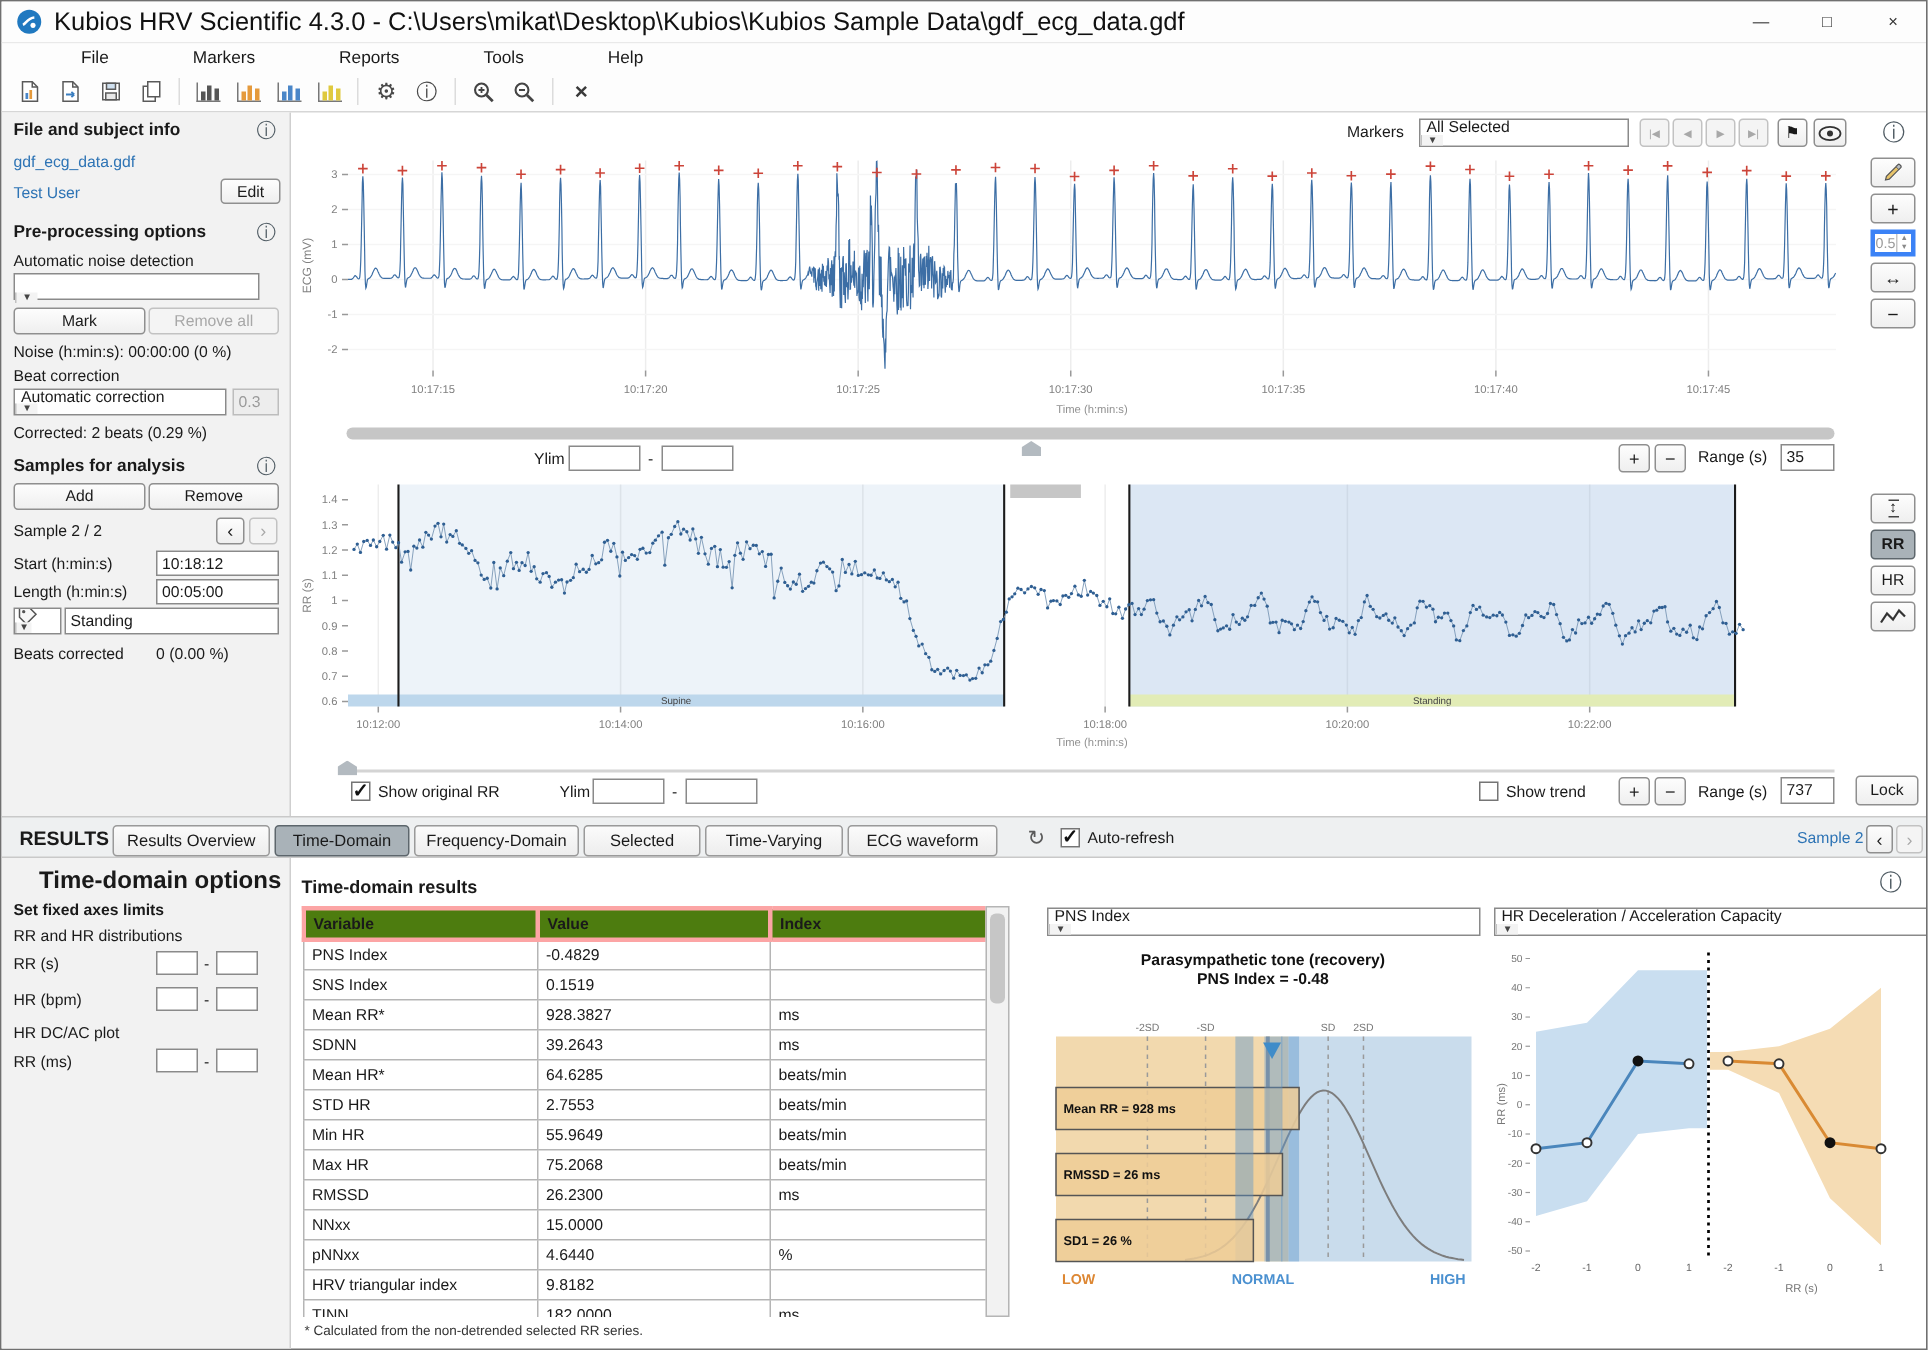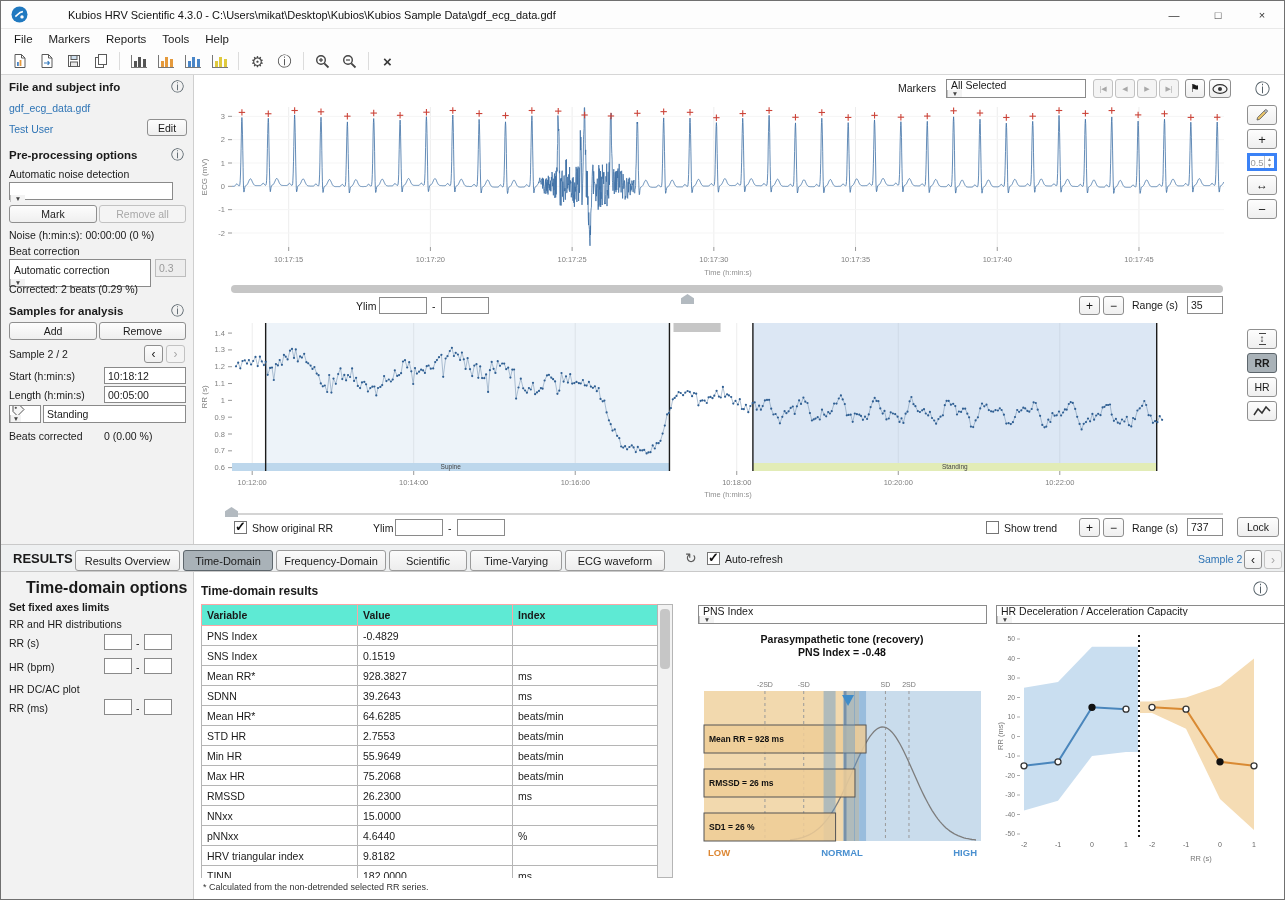--- a/index.html
+++ b/index.html
@@ -20,45 +20,45 @@
        font-family:"Liberation Sans",sans-serif;color:#1a1a1a;}
   .inp.dis{background:#ededed;color:#9a9a9a;border-color:#bdbdbd;}
   .dd{position:absolute;background:#fff;border:1px solid #8a8a8a;display:flex;align-items:stretch;font-size:10.5px;flex-direction:column;}
   .dd-t{flex:1;display:flex;align-items:center;padding:0 4px;white-space:nowrap;overflow:hidden;}
   .dd-a{width:15px;display:flex;align-items:center;justify-content:center;font-size:6.5px;color:#444;
         border-left:1px solid #c2c2c2;background:#f3f3f3;}
   .chk{position:absolute;width:13px;height:13px;background:#fff;border:1px solid #757575;}
   .chk.on::after{content:"✓";position:absolute;left:0px;top:-3px;font-size:13px;font-weight:700;color:#111;}
   .titlebar{position:absolute;left:0;top:0;width:100%;height:28px;background:#fdfdfd;
             border-bottom:1px solid #e9e9e9;display:flex;align-items:center;padding-left:10px;gap:8px;}
-  .title-txt{font-size:11px;color:#111;margin-left:32px;}
+  .title-txt{font-size:17px;color:#111;}
   .win-btns{margin-left:auto;display:flex;height:100%;}
   .win-btn{width:44px;height:100%;display:flex;align-items:center;justify-content:center;font-size:11px;color:#333;}
   .menubar{position:absolute;left:0;top:28px;width:100%;height:19px;background:#fdfdfd;display:flex;align-items:center;padding-left:5px;}
-  .menu-item{padding:0 8px;font-size:11.5px;}
+  .menu-item{padding:0 8px;font-size:11.5px;margin-left:40px;}
   .toolbar{position:absolute;left:0;top:47px;width:100%;height:27px;background:#fdfdfd;border-bottom:1px solid #d6d6d6;
            display:flex;align-items:center;padding-left:6px;gap:2px;}
   .tb-btn{width:25px;height:23px;display:flex;align-items:center;justify-content:center;border-radius:2px;}
   .tb-sep{width:1px;height:18px;background:#dcdcdc;margin:0 4px;}
   .glyph{line-height:1;}
   .ci{width:16px;height:13px;border-left:1px solid #777;border-bottom:1px solid #777;display:flex;align-items:flex-end;gap:1.5px;padding-left:2px;}
   .ci i{display:block;width:3px;}
   .ci.g i{background:#555;} .ci.o i{background:#e59a3c;} .ci.bl i{background:#4a86c8;} .ci.y i{background:#dfc93e;}
   .ci i.h1{height:6px;} .ci i.h2{height:10px;} .ci i.h3{height:8px;}
   #sidebar{position:absolute;left:0;top:74px;width:193px;height:469px;background:#f2f2f2;border-right:1px solid #cfcfcf;}
   #results-bar{position:absolute;left:0;top:543px;width:100%;height:28px;background:#eef0f1;
                border-top:1px solid #c9c9c9;border-bottom:1px solid #c9c9c9;}
   #bottom-left{position:absolute;left:0;top:571px;width:193px;height:329px;background:#f2f2f2;border-right:1px solid #cfcfcf;}
   .tab{position:absolute;top:549px;height:21px;display:flex;align-items:center;justify-content:center;
        font-size:11px;background:linear-gradient(#fbfbfb,#ededed);border:1px solid #9a9a9a;border-radius:3px;}
   .tab.active{background:#a9b2b8;border-color:#5d666c;}
   .pent{position:absolute;clip-path:polygon(50% 0,100% 42%,100% 100%,0 100%,0 42%);background:#b3bac0;}
   svg text{font-family:"Liberation Sans",sans-serif;}
   table#tdtable{border-collapse:collapse;background:#fff;table-layout:fixed;width:456px;}
-  #tdtable th{height:21px;font-size:10.5px;font-weight:700;text-align:left;padding:0 5px;border:1px solid #fca5a5;background:#5eead4;}
+  #tdtable th{height:21px;font-size:10.5px;font-weight:700;text-align:left;padding:0 5px;border:3px solid #fca5a5;background:#4d7c0f;}
   #tdtable td{height:20px;font-size:10.5px;text-align:left;padding:0 5px;border:1px solid #b5b5b5;overflow:hidden;white-space:nowrap;}
   .spin{position:absolute;display:flex;background:#fff;border:3px solid #3b82f6;}
   .spin .v{flex:1;display:flex;align-items:center;justify-content:center;font-size:9.5px;color:#9a9a9a;}
   .spin .arr{width:10px;display:flex;flex-direction:column;border-left:1px solid #c5c5c5;}
   .spin .arr span{flex:1;display:flex;align-items:center;justify-content:center;font-size:5px;color:#8a8a8a;}
 </style>
 </head>
 <body>
 
 <div id="app">
@@ -183,21 +183,21 @@
     <span class="iinfo" style="left:170px;top:73px;">ⓘ</span>
     <div class="lbl" style="left:8px;top:93px;">Automatic noise detection</div>
     <div class="dd" style="left:8px;top:107px;width:164px;height:18px;gap:12px;">
       <span class="dd-t">Medium</span>
       <span class="dd-a">▼</span>
     </div>
     <div class="btn" style="left:8px;top:130px;width:88px;height:18px;">Mark</div>
     <div class="btn dis" style="left:98px;top:130px;width:87px;height:18px;">Remove all</div>
     <div class="lbl" style="left:8px;top:154px;">Noise (h:min:s): 00:00:00 (0 %)</div>
     <div class="lbl" style="left:8px;top:170px;">Beat correction</div>
-    <div class="dd" style="left:8px;top:184px;width:142px;height:28px;">
+    <div class="dd" style="left:8px;top:184px;width:142px;height:18px;">
       <span class="dd-t">Automatic correction</span>
       <span class="dd-a">▼</span>
     </div>
     <input class="inp dis" style="left: 154px; top: 184px; width: 31px; height: 18px;" value="0.3">
     <div class="lbl" style="left:8px;top:208px;">Corrected: 2 beats (0.29 %)</div>
 
     <div class="ghead" style="left:8px;top:230px;">Samples for analysis</div>
     <span class="iinfo" style="left:170px;top:229px;">ⓘ</span>
     <div class="btn" style="left:8px;top:247px;width:88px;height:18px;">Add</div>
     <div class="btn" style="left:98px;top:247px;width:87px;height:18px;">Remove</div>
@@ -915,21 +915,21 @@
     <svg width="18" height="12">
       <polyline points="1,10 5,4 9,8 13,2 17,6" fill="none" stroke="#333" stroke-width="1.5"></polyline>
     </svg>
   </div>
 
   <div id="results-bar"></div>
   <div class="lbl b" style="left:12px;top:550px;font-size:13px;">RESULTS</div>
   <div class="tab" style="left:74px;width:105px;">Results Overview</div>
   <div class="tab active" style="left:182px;width:90px;">Time-Domain</div>
   <div class="tab" style="left:275px;width:110px;">Frequency-Domain</div>
-  <div class="tab" style="left:388px;width:78px;">Scientific</div>
+  <div class="tab" style="left:388px;width:78px;">Selected</div>
   <div class="tab" style="left:469px;width:92px;">Time-Varying</div>
   <div class="tab" style="left:564px;width:100px;">ECG waveform</div>
   <span class="glyph abs" style="left:684px;top:550px;font-size:14px;color:#5a5a5a;">↻</span>
   <div class="chk on" style="left:706px;top:551px;"></div>
   <div class="lbl" style="left:724px;top:552px;">Auto-refresh</div>
   <div class="lbl" style="left:1197px;top:552px;color:#2e74b5;">Sample 2</div>
   <div class="btn" style="left:1243px;top:549px;width:18px;height:19px;font-size:12px;">‹</div>
   <div class="btn dis" style="left:1263px;top:549px;width:18px;height:19px;font-size:12px;">›</div>
 
   <div id="bottom-left"></div>

